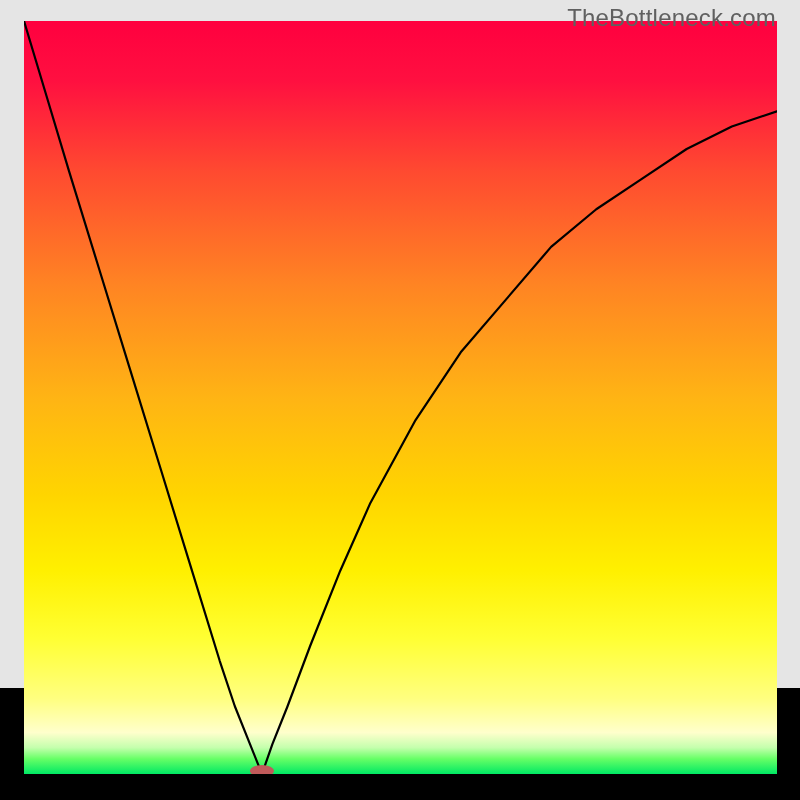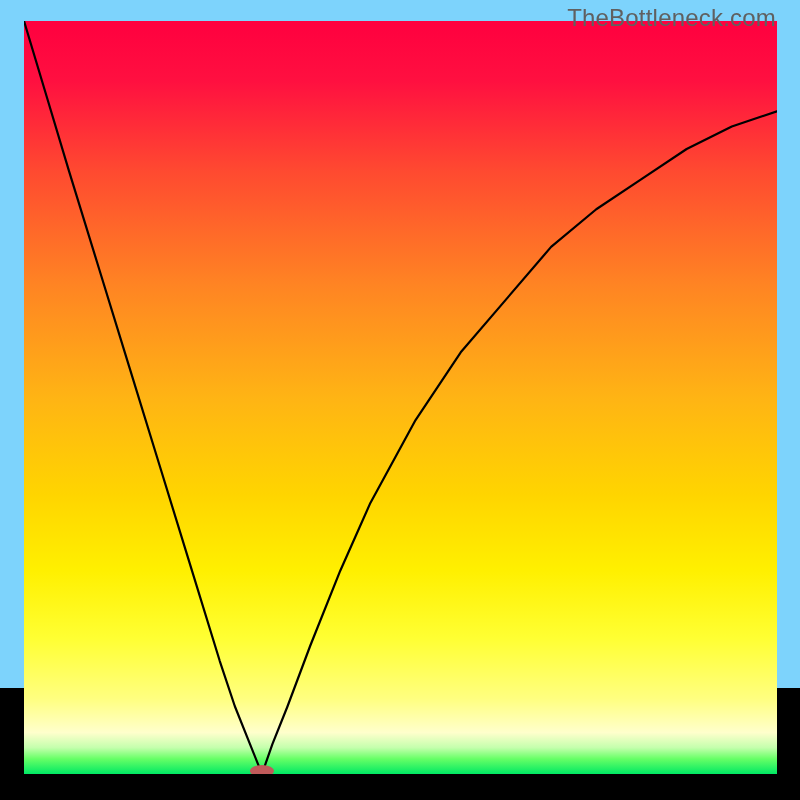--- a/index.html
+++ b/index.html
@@ -8,21 +8,21 @@
     width: 800px;
     height: 800px;
     overflow: hidden;
     background: #000000;
     font-family: Arial, Helvetica, sans-serif;
   }
   .frame {
     position: relative;
     width: 800px;
     height: 688px;
-    background: #7dd3fc;
+    background: #e5e5e5;
   }
   .plot-area {
     position: absolute;
   }
   .watermark {
     position: absolute;
     top: 4px;
     right: 24px;
     font-size: 24px;
     color: #606060;

